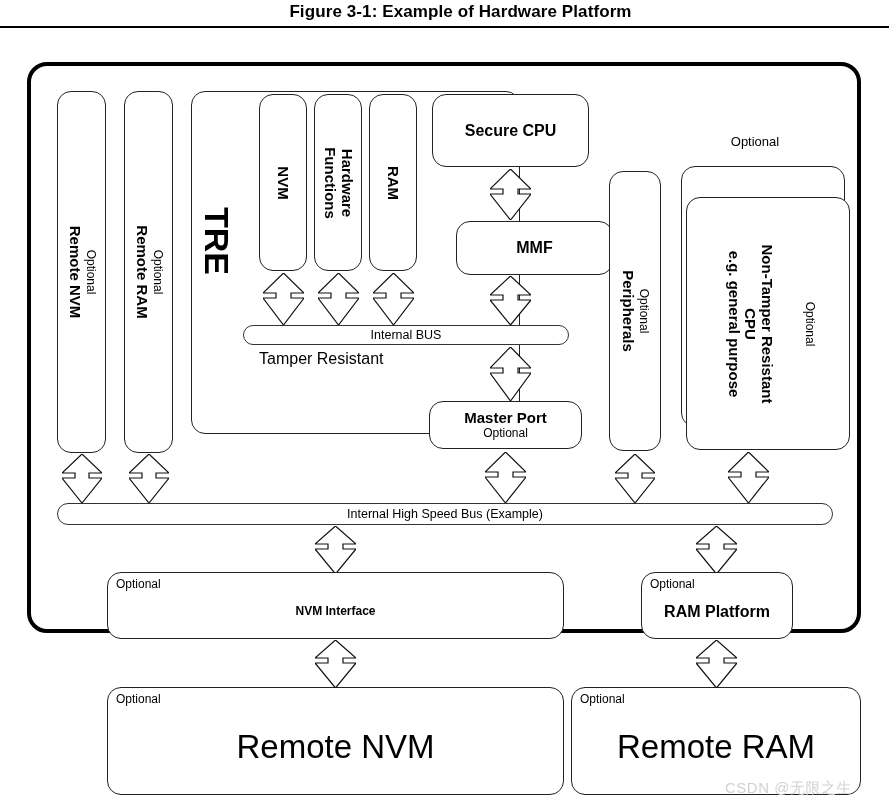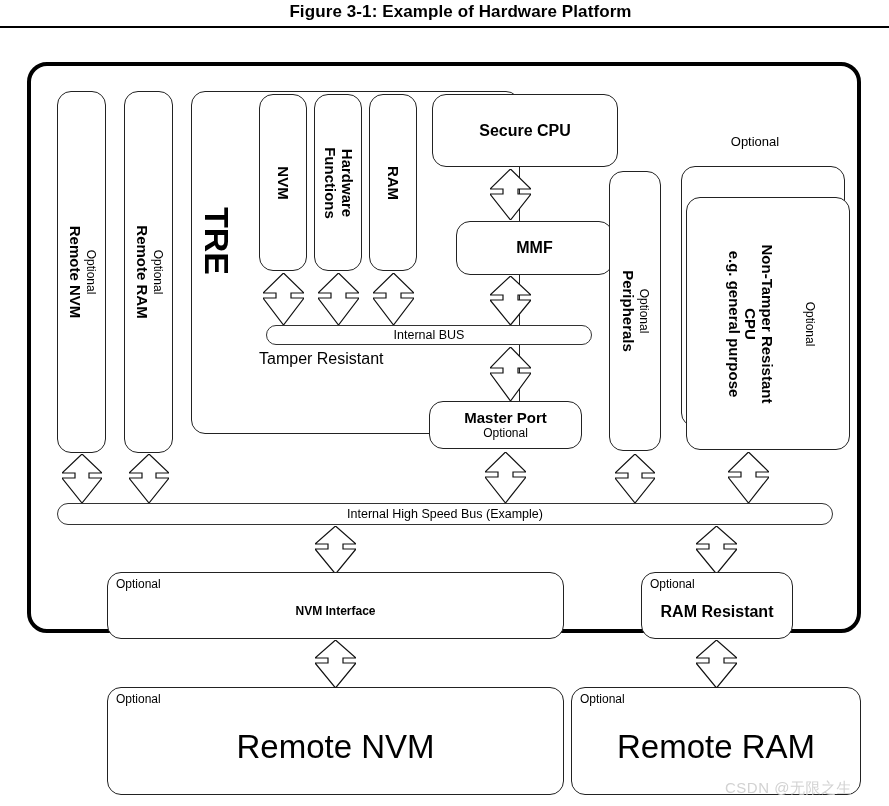--- a/index.html
+++ b/index.html
@@ -177,29 +177,29 @@
     <div class="vbox-label bold" style="font-size:15px;">
       <div>Hardware</div>
       <div>Functions</div>
     </div>
   </div>
 
   <div class="box thin" style="left:369px; top:94px; width:48px; height:177px; z-index:16;">
     <div class="vbox-label bold" style="font-size:15px;">RAM</div>
   </div>
 
-  <div class="box thin" style="left:432px; top:94px; width:186px; height:73px; z-index:16;">
+  <div class="box thin" style="left:432px; top:94px; width:157px; height:73px; z-index:16;">
     <div class="ctr bold" style="font-size:16px;">Secure CPU</div>
   </div>
 
   <div class="box thin" style="left:432px; top:221px; width:157px; height:54px; z-index:16;margin-left:24px;">
     <div class="ctr bold" style="font-size:16px;">MMF</div>
   </div>
 
-  <div class="bus" style="left:266px; top:325px; width:326px; height:20px;">
+  <div class="bus" style="left:243px; top:325px; width:326px; height:20px;">
     <span>Internal BUS</span>
   </div>
 
   <div style="position:absolute; left:259px; top:350px; width:200px; font-size:16px; font-weight:normal; z-index:22;">Tamper Resistant</div>
 
   <div class="box thin" style="left:429px; top:401px; width:153px; height:48px; z-index:30;">
     <div class="ctr bold" style="font-size:15px;">
       <span>Master Port</span>
       <span class="sub-opt">Optional</span>
     </div>
@@ -225,21 +225,21 @@
     <span>Internal High Speed Bus (Example)</span>
   </div>
 
   <div class="box overlay" style="left:107px; top:572px; width:457px; height:67px; border-width:1.6px;">
     <div class="opt-corner">Optional</div>
     <div class="ctr bold" style="font-size:12px; margin-top:6px;">NVM Interface</div>
   </div>
 
   <div class="box overlay" style="left:641px; top:572px; width:152px; height:67px; border-width:1.6px;">
     <div class="opt-corner">Optional</div>
-    <div class="ctr bold" style="font-size:16px; margin-top:6px;">RAM Resistant</div>
+    <div class="ctr bold" style="font-size:16px; margin-top:6px;">RAM Platform</div>
   </div>
 
   <div class="box" style="left:107px; top:687px; width:457px; height:108px; border-width:1.8px; z-index:45;">
     <div class="opt-corner">Optional</div>
     <div class="ctr" style="font-size:33px; margin-top:6px;">Remote NVM</div>
   </div>
 
   <div class="box" style="left:571px; top:687px; width:290px; height:108px; border-width:1.8px; z-index:45;">
     <div class="opt-corner">Optional</div>
     <div class="ctr" style="font-size:33px; margin-top:6px;">Remote RAM</div>

